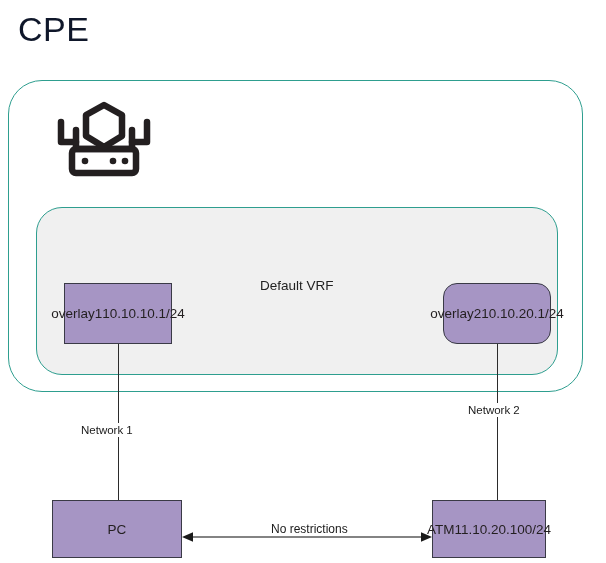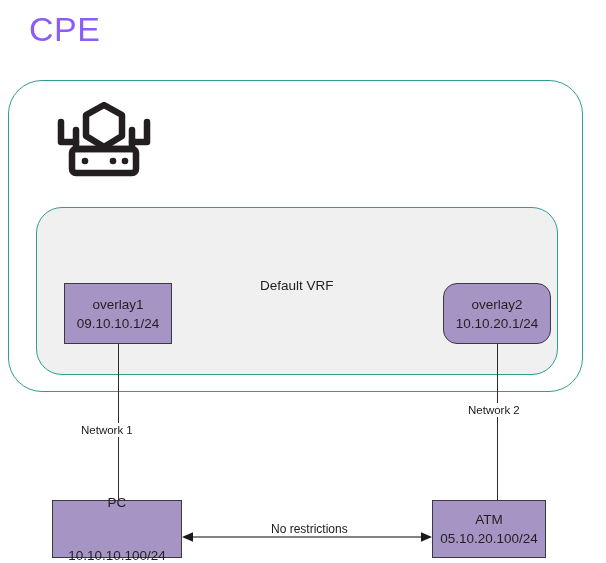--- a/index.html
+++ b/index.html
@@ -12,25 +12,25 @@
     width: 606px;
     height: 563px;
     background: #ffffff;
     font-family: "Liberation Sans", sans-serif;
     overflow: hidden;
   }
 
   
   #cpe-title {
     position: absolute;
-    left: 29px;
+    left: 18px;
     top: 8px;
     font-size: 34px;
     line-height: 42px;
-    color: #8b5cf6;
+    color: #0f172a;
     letter-spacing: 0.5px;
     font-family: "Liberation Sans", sans-serif;
     white-space: nowrap;
     text-align: right;
   }
 
   
   #cpe-container {
     position: absolute;
     left: 8px;
@@ -71,21 +71,21 @@
     height: 84px;
   }
 
   
   .node {
     position: absolute;
     box-sizing: border-box;
     background: #a695c4;
     border: 1.5px solid #3a3a46;
     display: flex;
-    flex-direction: column;
+    flex-direction: row;
     align-items: center;
     justify-content: center;
     color: #231f20;
     font-size: 13.5px;
     line-height: 19px;
     text-align: center;
   }
   .node .line1 { white-space: nowrap; }
   .node .line2 { white-space: nowrap; }
 
@@ -177,31 +177,30 @@
     <svg viewBox="0 0 250 10" width="250" height="10" xmlns="http://www.w3.org/2000/svg">
       <line x1="8" y1="5" x2="242" y2="5" stroke="#5a5a5a" stroke-width="1.6"></line>
       <polygon points="0,5 11,0.2 11,9.8" fill="#1a1a1a"></polygon>
       <polygon points="250,5 239,0.2 239,9.8" fill="#1a1a1a"></polygon>
     </svg>
   </div>
   <div id="label-norestrict">No restrictions</div>
 
   <div id="node-overlay1" class="node">
     <span class="line1">overlay1</span>
-    <span class="line2">09.10.10.1/24</span>
+    <span class="line2">10.10.10.1/24</span>
   </div>
 
   <div id="node-overlay2" class="node">
     <span class="line1">overlay2</span>
     <span class="line2">10.10.20.1/24</span>
   </div>
 
   <div id="node-pc" class="node">
     <span class="line1">PC</span>
-    <span class="line2">10.10.10.100/24</span>
   </div>
 
   <div id="node-atm" class="node">
     <span class="line1">ATM</span>
-    <span class="line2">05.10.20.100/24</span>
+    <span class="line2">11.10.20.100/24</span>
   </div>
 
 </div>
 
 </body></html>

